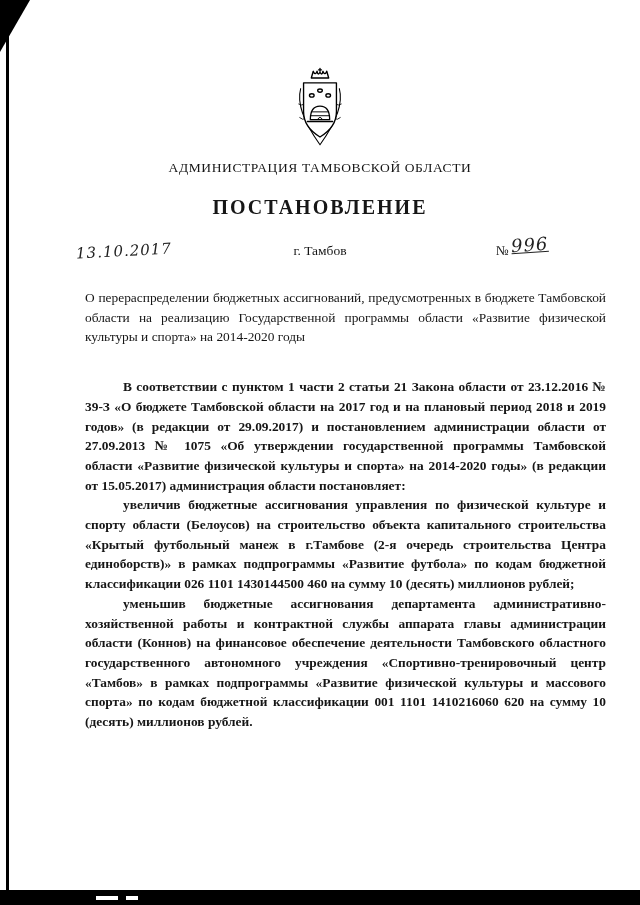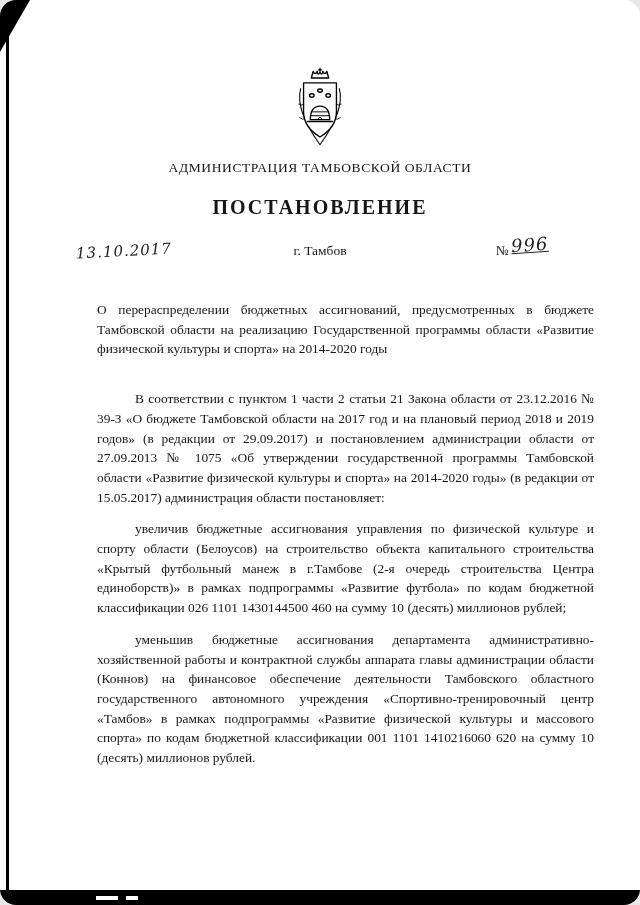--- a/index.html
+++ b/index.html
@@ -3,21 +3,20 @@
 <meta charset="utf-8">
 <style>
   html,body{margin:0;padding:0;background:#e8e8e8;}
   .page{
     position:relative;
     width:640px;height:905px;
     background:#ffffff;
     overflow:hidden;
     font-family:"Liberation Serif","DejaVu Serif",serif;
     color:#161616;
-    border-radius:16px;
   }
   
   .artifact{position:absolute;background:#000;}
   .corner-triangle{
     top:0;left:0;width:0;height:0;background:transparent;
     border-top:52px solid #000;
     border-right:30px solid transparent;
   }
   .left-line{top:0;left:6px;width:3px;height:905px;}
   .bottom-bar{left:0;bottom:0;width:640px;height:15px;}
@@ -49,23 +48,23 @@
   .num-sign{position:absolute;left:496px;top:3px;}
   .hw-number{
     position:absolute;left:511px;top:-6px;font-size:18px;
     transform:rotate(-4deg);letter-spacing:1px;text-decoration:underline;
   }
   
   .content{
     position:absolute;top:288px;left:85px;width:521px;
     font-size:13.4px;line-height:19.7px;text-align:justify;
   }
-  .content p{margin:12px;padding:0;}
+  .content p{margin:0;padding:0;}
   .doc-title{margin-bottom:30px !important;}
-  .indent{text-indent:38px;}
+  .indent{text-indent:38px;font-weight:bold;}
 </style>
 </head>
 <body>
 
 <div class="page">
 
   <div class="artifact corner-triangle"></div>
   <div class="artifact left-line"></div>
   <div class="artifact bottom-bar">
     <span class="bottom-dash dash1"></span>

